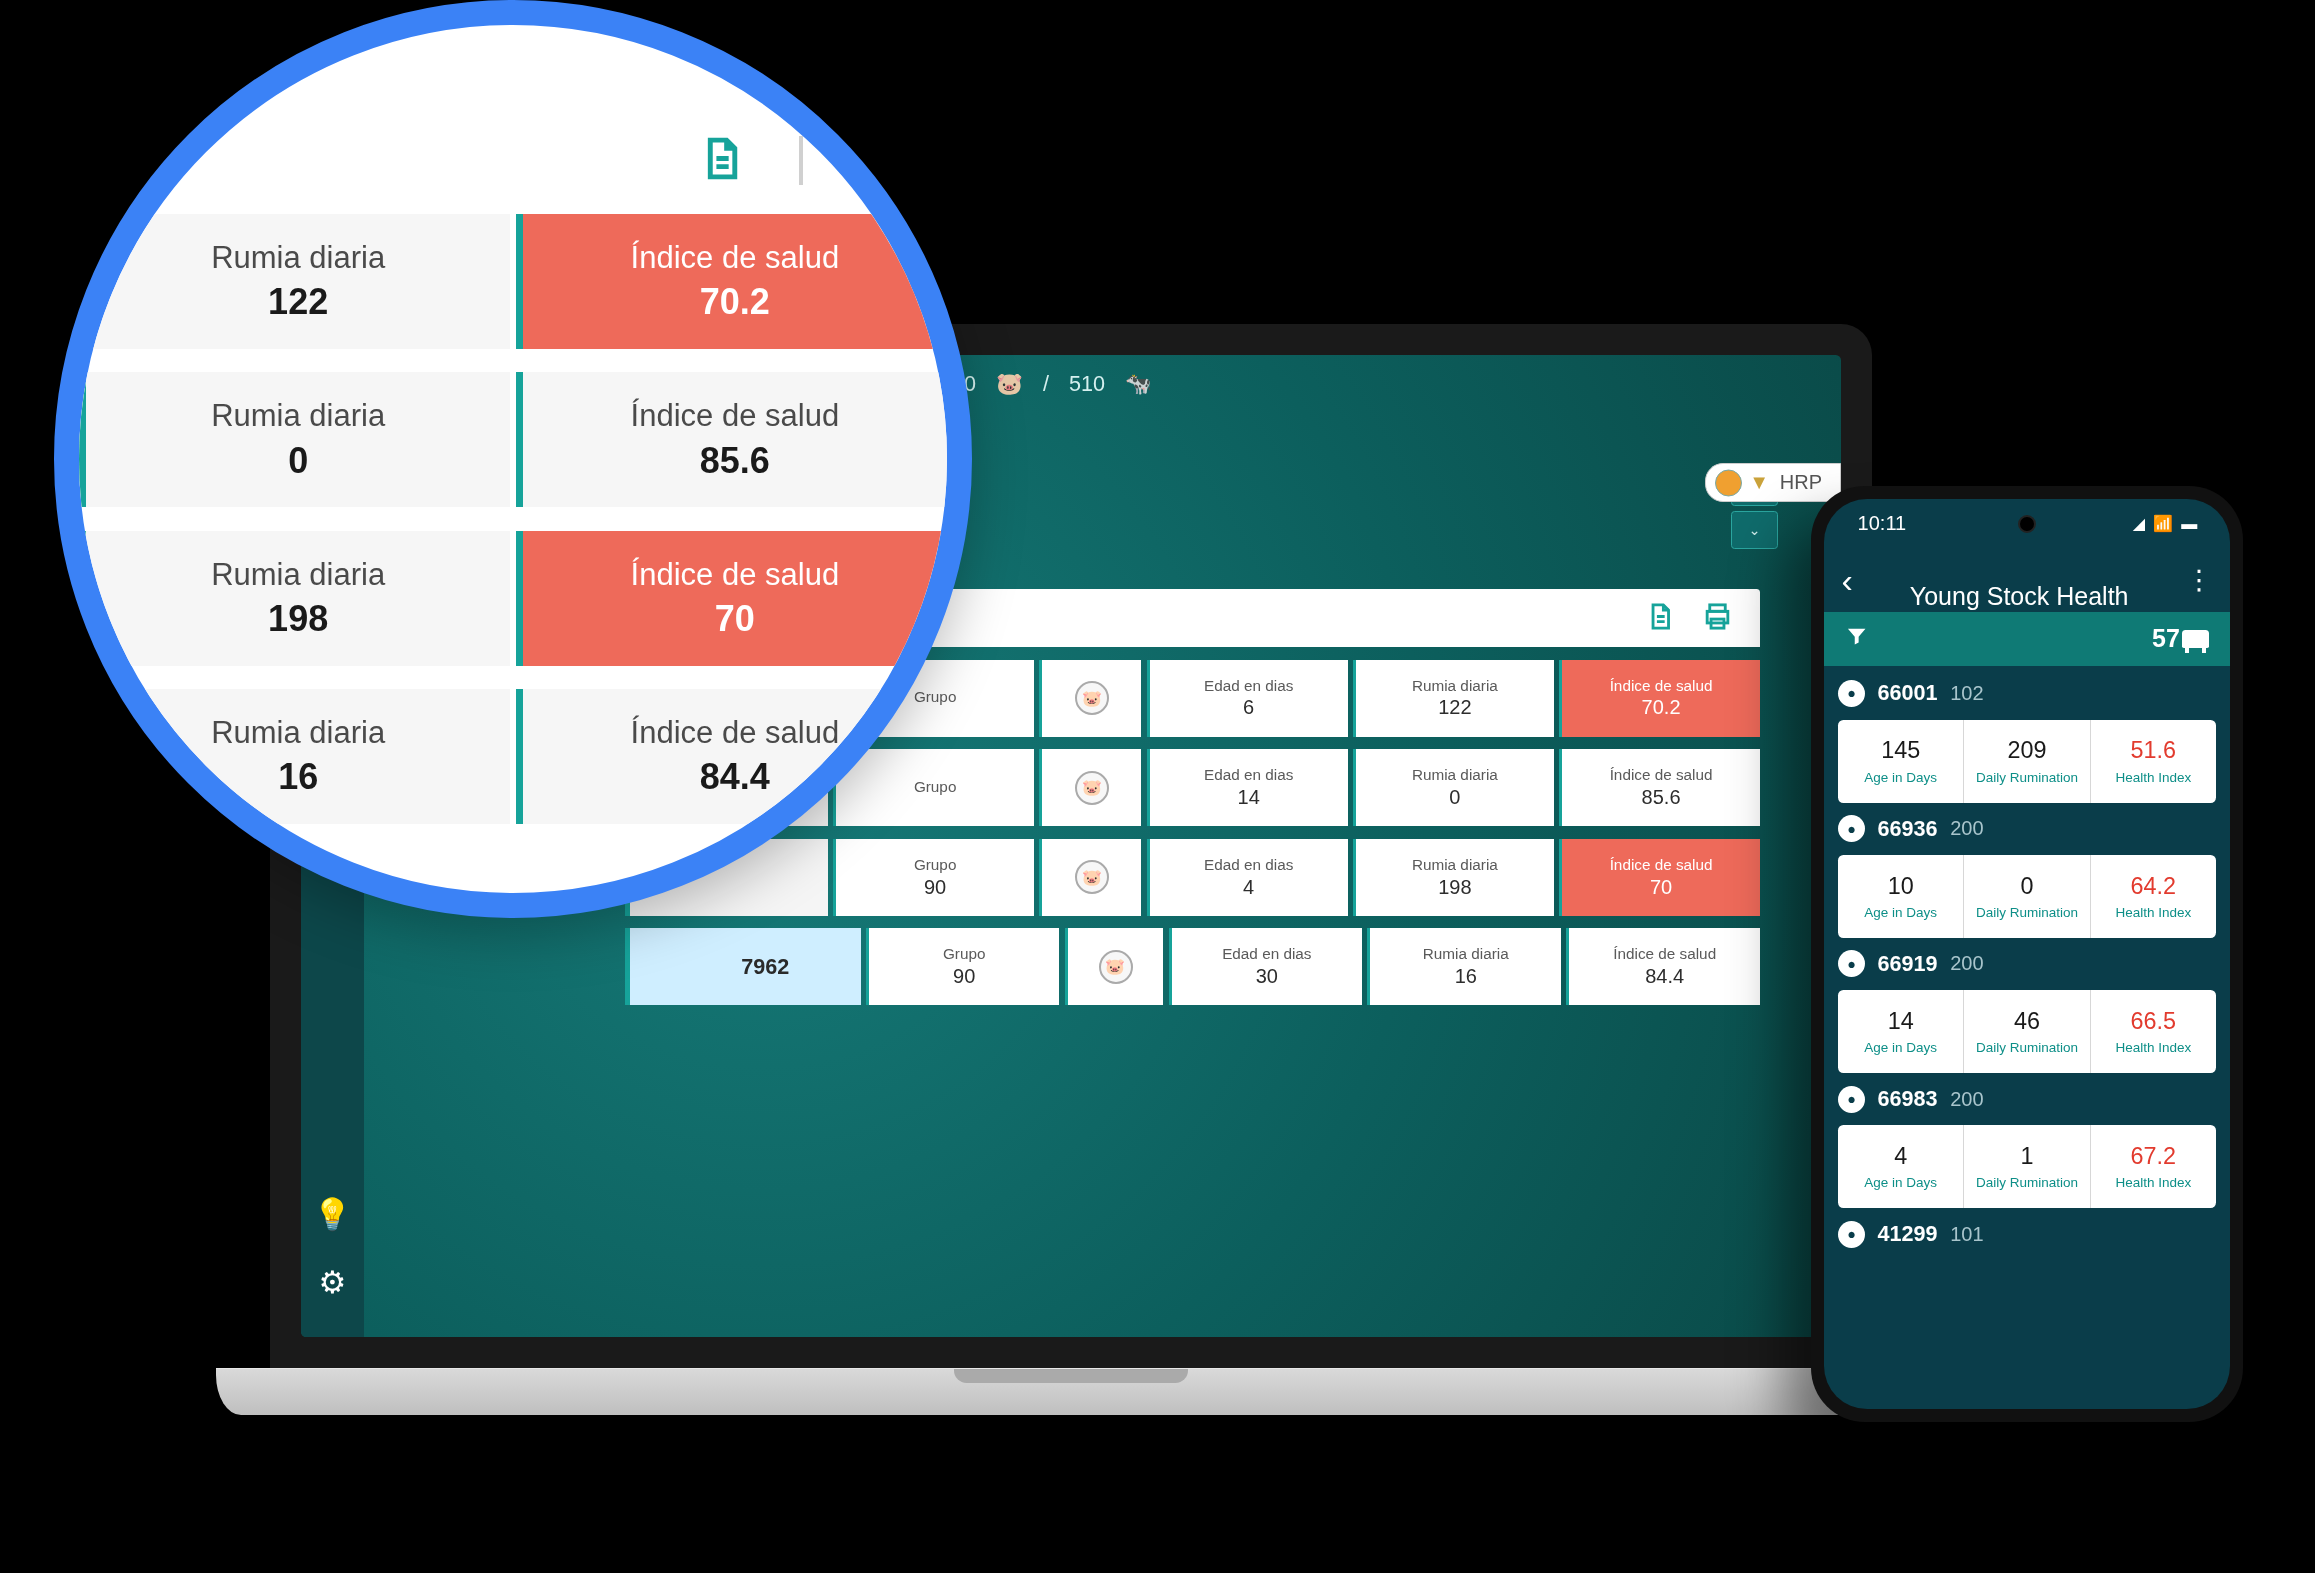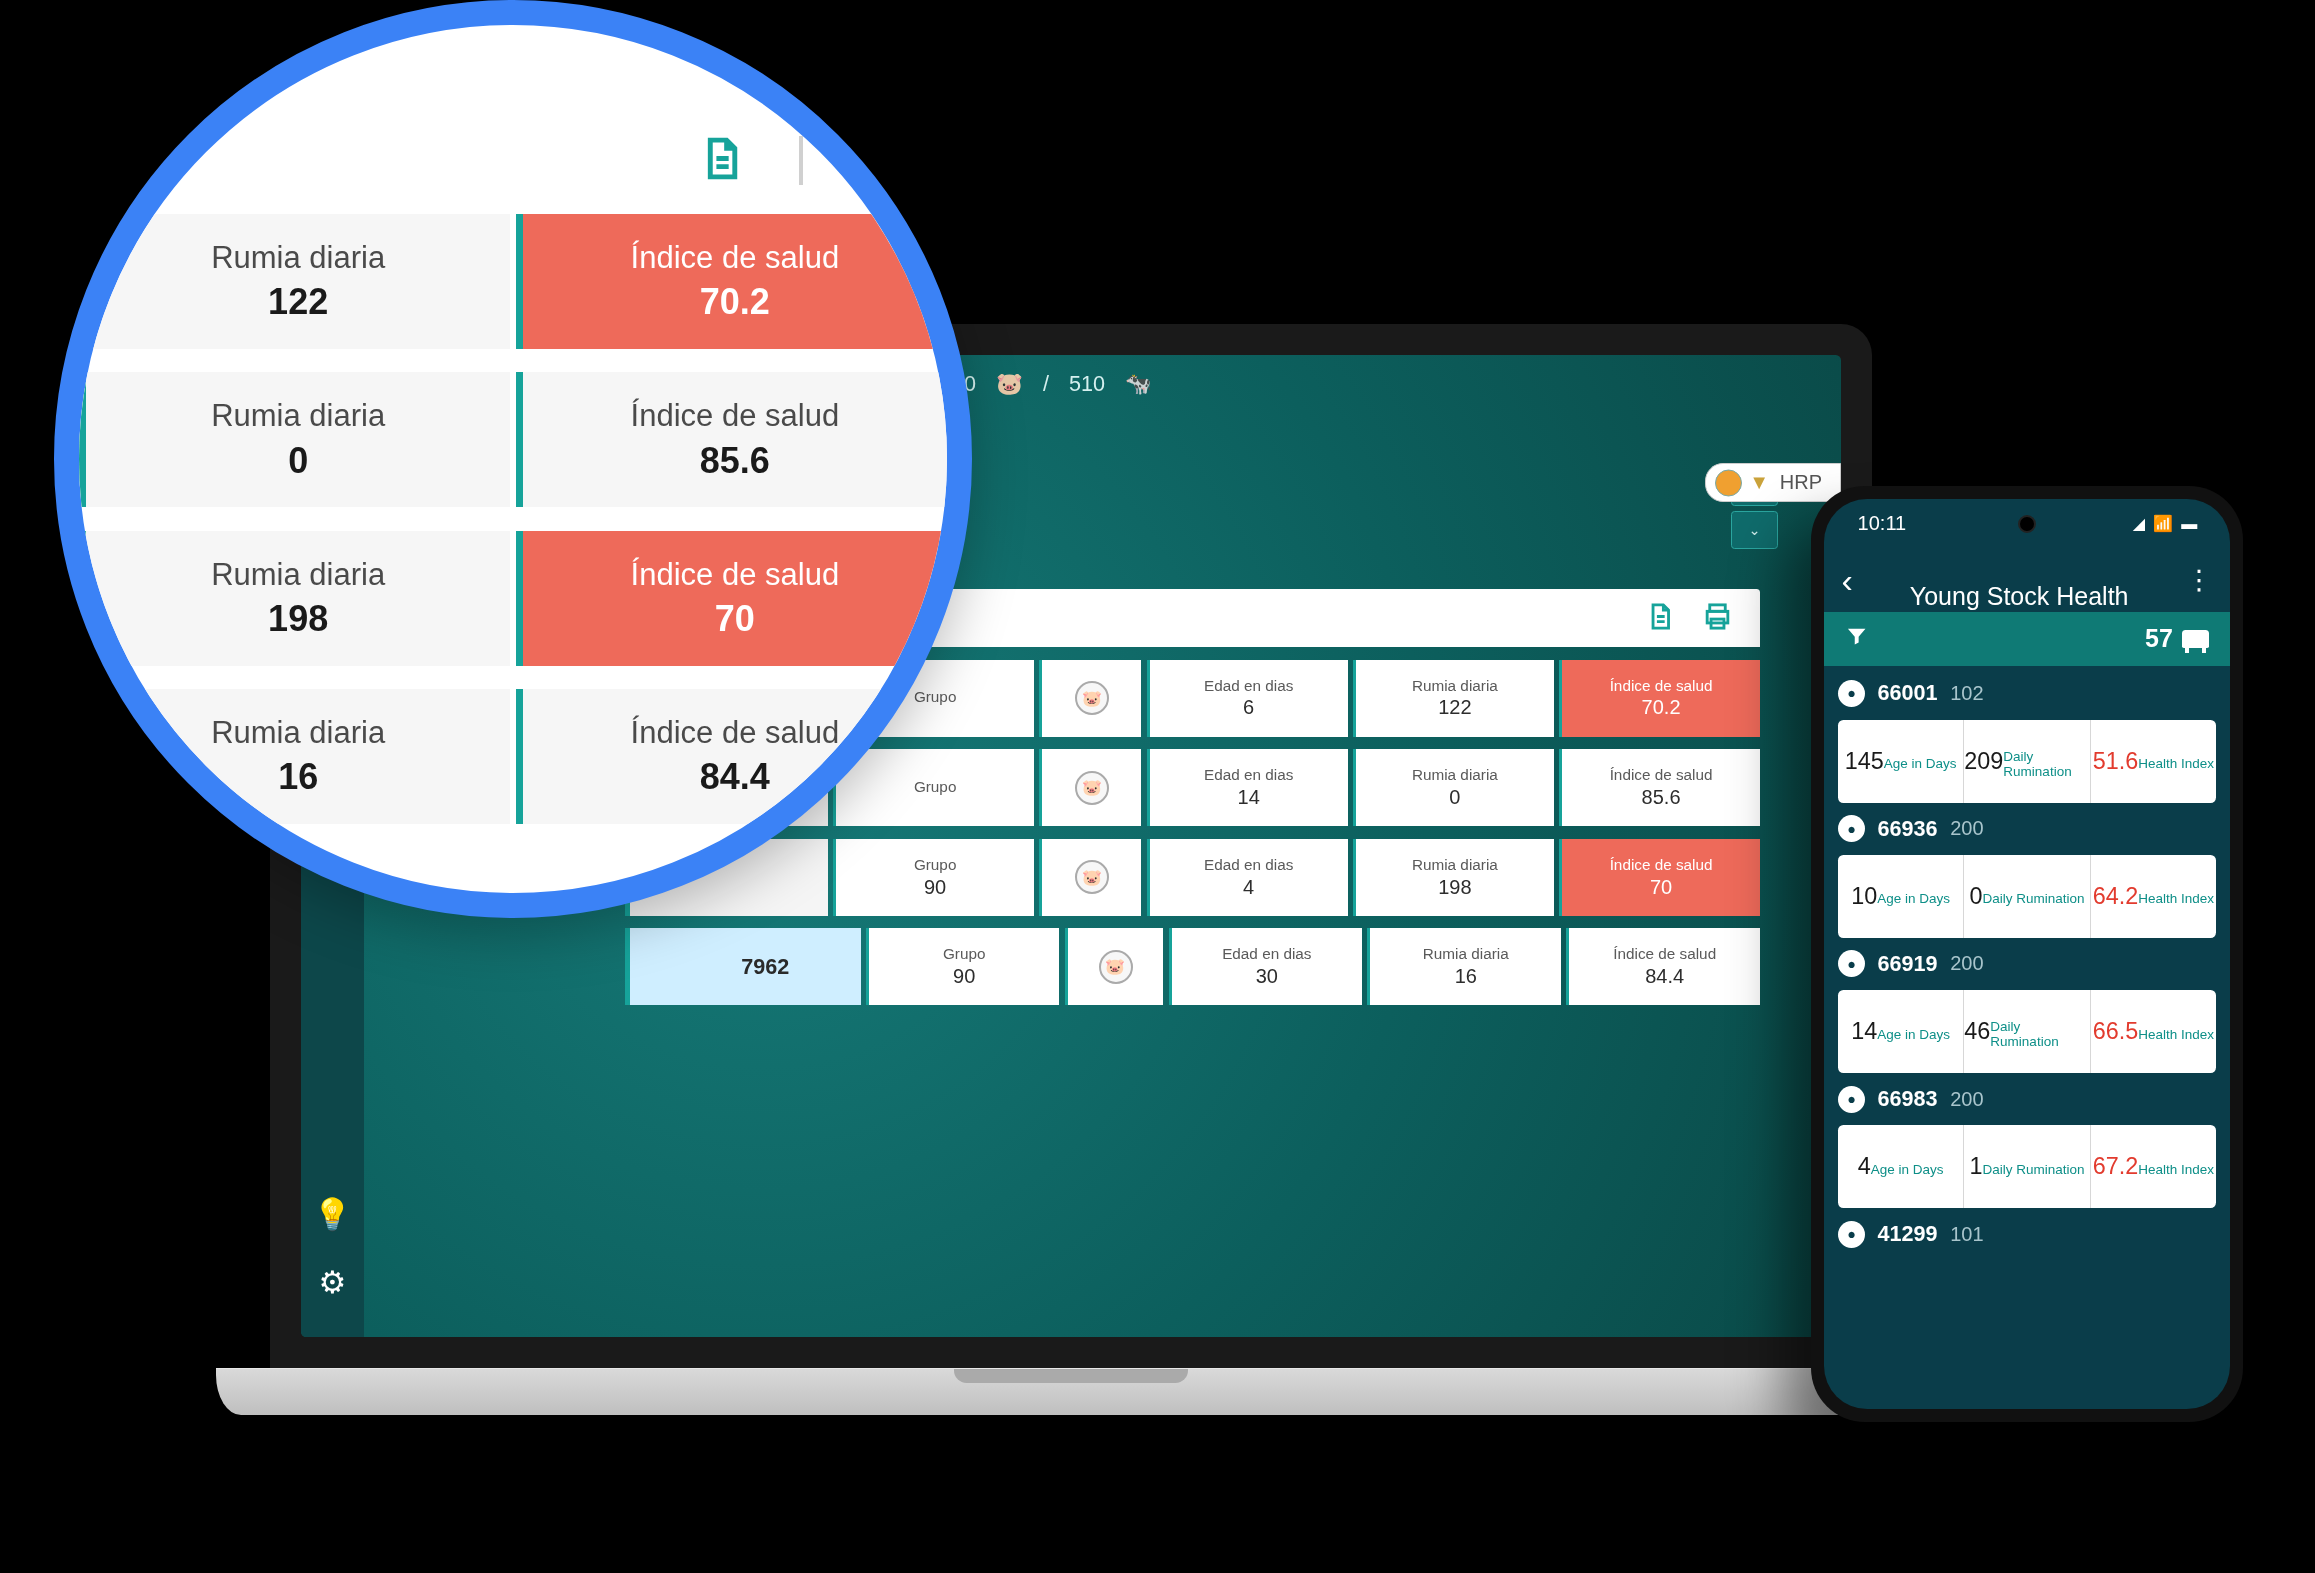--- a/index.html
+++ b/index.html
@@ -111,33 +111,33 @@
     width:18px; height:18px; background:#000; border-radius:50%; border:2.7px solid #222; }
   .phone-statusbar .right { display:flex; gap:9px; align-items:center; font-size:16px; letter-spacing:-0.9px; }
 
   .phone-titlebar { height:63px; display:flex; align-items:center; padding:0 18px; gap:14.4px; }
   .phone-titlebar .back { font-size:34px; font-weight:300; }
   .phone-titlebar .title { flex:1; text-align:center; font-size:25px; font-weight:500;margin-top:32px; }
   .phone-titlebar .kebab { font-size:27px; }
 
   .phone-filterbar { height:54px; background:#0f7a75; display:flex; align-items:center;
     justify-content:space-between; padding:0 21.6px; }
-  .phone-filterbar .cnt { font-size:25px; font-weight:700; display:flex; align-items:center; gap:9px; }
+  .phone-filterbar .cnt { font-size:25px; font-weight:700; display:flex; align-items:center; gap:2px; }
   .cow { display:inline-block; width:27px; height:18px; background:#fff; border-radius:3.6px 3.6px 1.8px 1.8px;
     position:relative; }
   .cow::before, .cow::after{ content:""; position:absolute; bottom:-5.4px; width:4.5px; height:6.3px; background:#fff; }
   .cow::before{ left:2.7px; } .cow::after{ right:2.7px; }
 
   .phone-list { padding:14.4px 14.4px 7.2px; display:flex; flex-direction:column; gap:12.6px; }
   .ph-item-head { display:flex; align-items:center; gap:12.6px; font-size:21.6px; }
   .ph-item-head .tag { width:27px; height:27px; border-radius:50%; background:#fff; color:#0a3d4a;
     display:flex; align-items:center; justify-content:center; font-size:14.4px; }
   .ph-item-head .sub { color:#a9c5cc; font-size:20px; font-weight:400; }
   .ph-card { background:#fff; border-radius:5.4px; display:flex; height:83px; }
-  .ph-col { flex:1; display:flex; flex-direction:row; align-items:center; justify-content:center;
+  .ph-col { flex:1; display:flex; flex-direction:column; align-items:center; justify-content:center;
     border-left:0.9px solid #d7d7d7; }
   .ph-col:first-child{ border-left:none; }
   .ph-col .v { font-size:23.4px; color:#1a1a1a; font-weight:500; }
   .ph-col.red .v { color:#e23b2e; }
   .ph-col .k { font-size:13.5px; color:#0e8f88; margin-top:5.4px; }
 </style>
 </head>
 <body>
 
 <div class="laptop-wrap">

